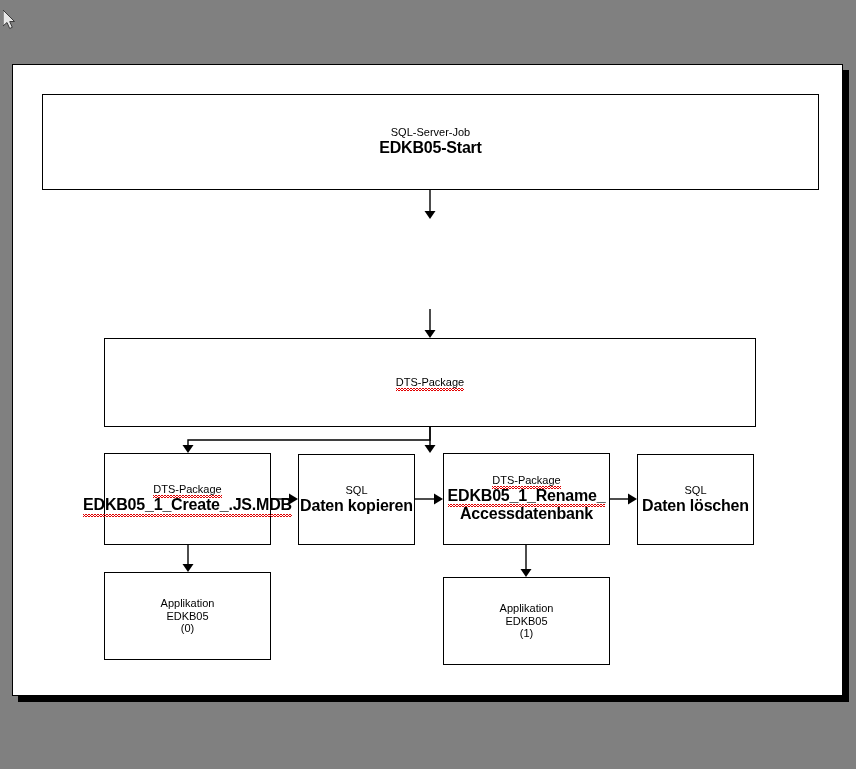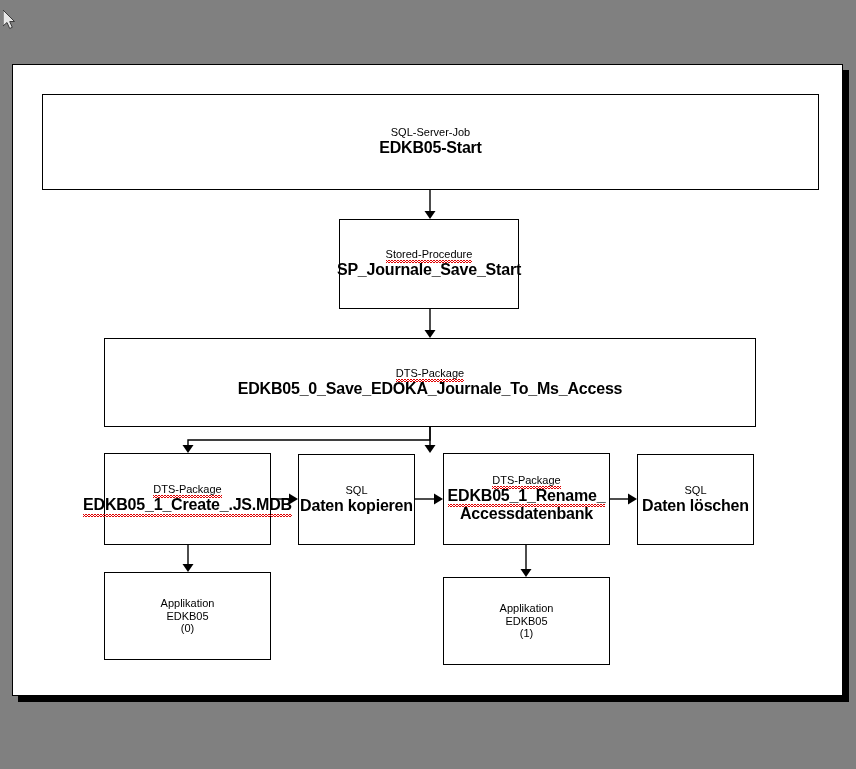--- a/index.html
+++ b/index.html
@@ -150,28 +150,23 @@
 
       <line x1="513" y1="480" x2="513" y2="505"></line>
       <polygon points="507.5,504 518.5,504 513,512"></polygon>
     </svg>
 
     <div class="node" style="left:29px; top:29px; width:777px; height:96px;">
       <span class="ln ln-plain">SQL-Server-Job</span>
       <span class="ln ln-bold">EDKB05-Start</span>
     </div>
 
-    <div class="node" style="left:326px; top:154px; width:180px; height:90px;">
-      <span class="ln ln-plain squig">Stored-Procedure</span>
-      <span class="ln ln-bold">SP_Journale_Save_Start</span>
-    </div>
 
     <div class="node" style="left:91px; top:273px; width:652px; height:89px;">
       <span class="ln ln-plain squig">DTS-Package</span>
-      <span class="ln ln-bold">EDKB05_0_Save_EDOKA_Journale_To_Ms_Access</span>
     </div>
 
     <div class="node" style="left:91px; top:388px; width:167px; height:92px;">
       <span class="ln ln-plain squig">DTS-Package</span>
       <span class="ln ln-bold squig">EDKB05_1_Create_.JS.MDB</span>
     </div>
 
     <div class="node" style="left:285px; top:389px; width:117px; height:91px;">
       <span class="ln ln-plain">SQL</span>
       <span class="ln ln-bold">Daten kopieren</span>

